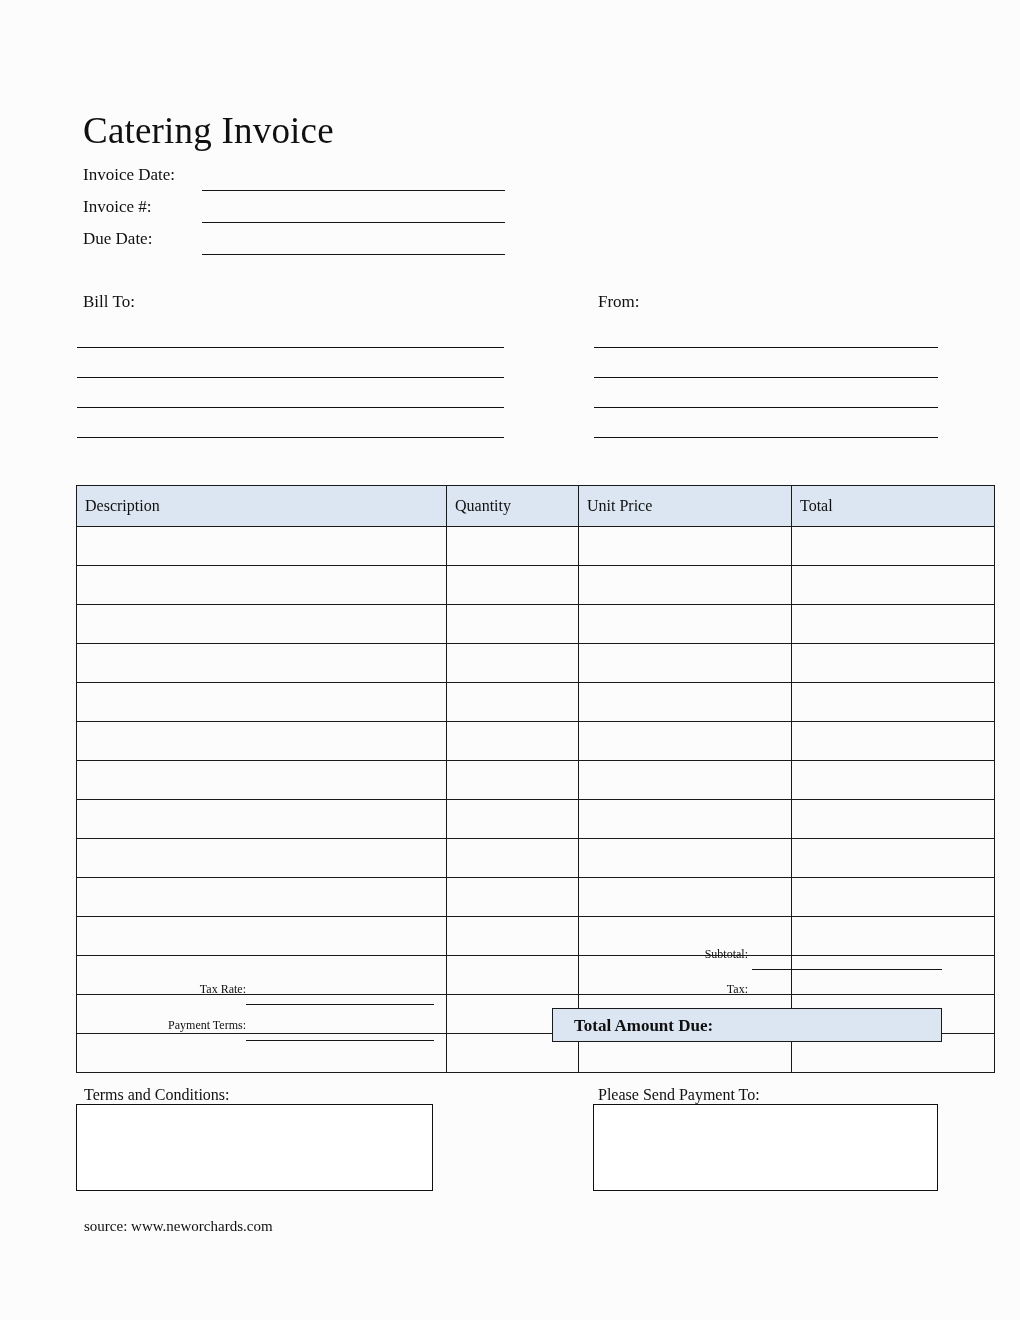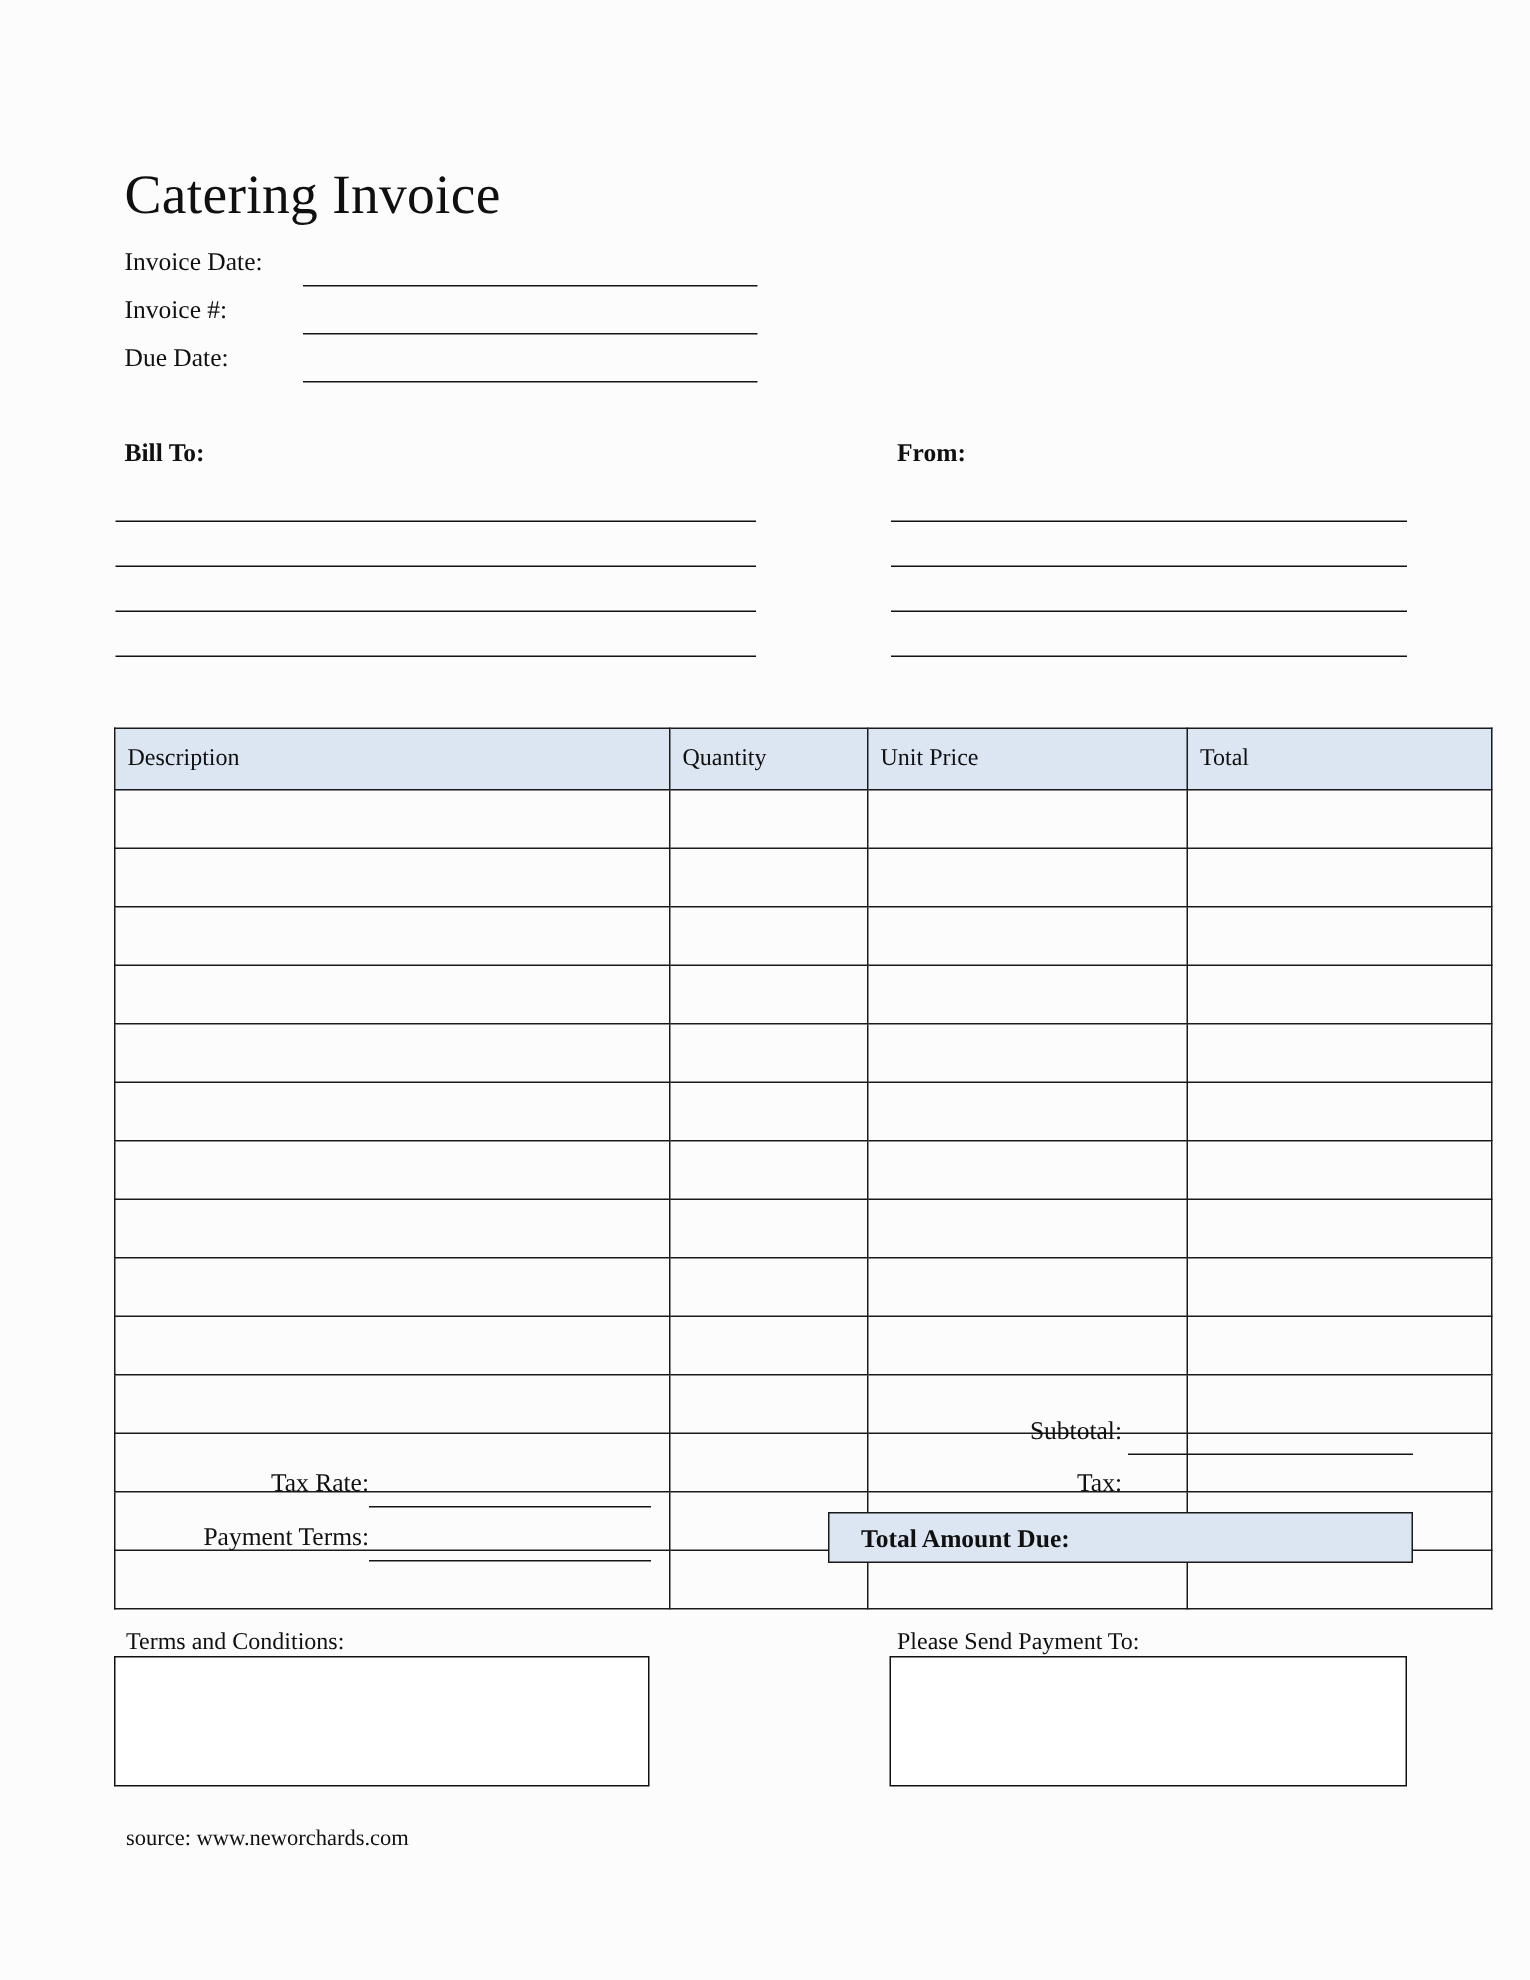--- a/index.html
+++ b/index.html
@@ -51,21 +51,21 @@
     left: 119px;
     right: 3px;
     top: 26px;
     border-bottom: 1.4px solid #151515;
   }
 
   
   .sec-head {
     position: absolute;
     font-size: 17px;
-    font-weight: bold;
+    font-weight: normal;
     line-height: 22px;
     white-space: nowrap;
   }
 
   
   .addr-rule {
     position: absolute;
     height: 0;
     border-bottom: 1.5px solid #111111;
   }
@@ -101,21 +101,21 @@
 
   
   .tot-row {
     position: absolute;
     height: 30px;
   }
   .tot-label {
     position: absolute;
     right: 0;
     top: 0;
-    font-size: 17px;
+    font-size: 12px;
     line-height: 22px;
     white-space: nowrap;
     text-align: right;
   }
   .tot-rule {
     position: absolute;
     top: 26px;
     border-bottom: 1.4px solid #151515;
   }
 

